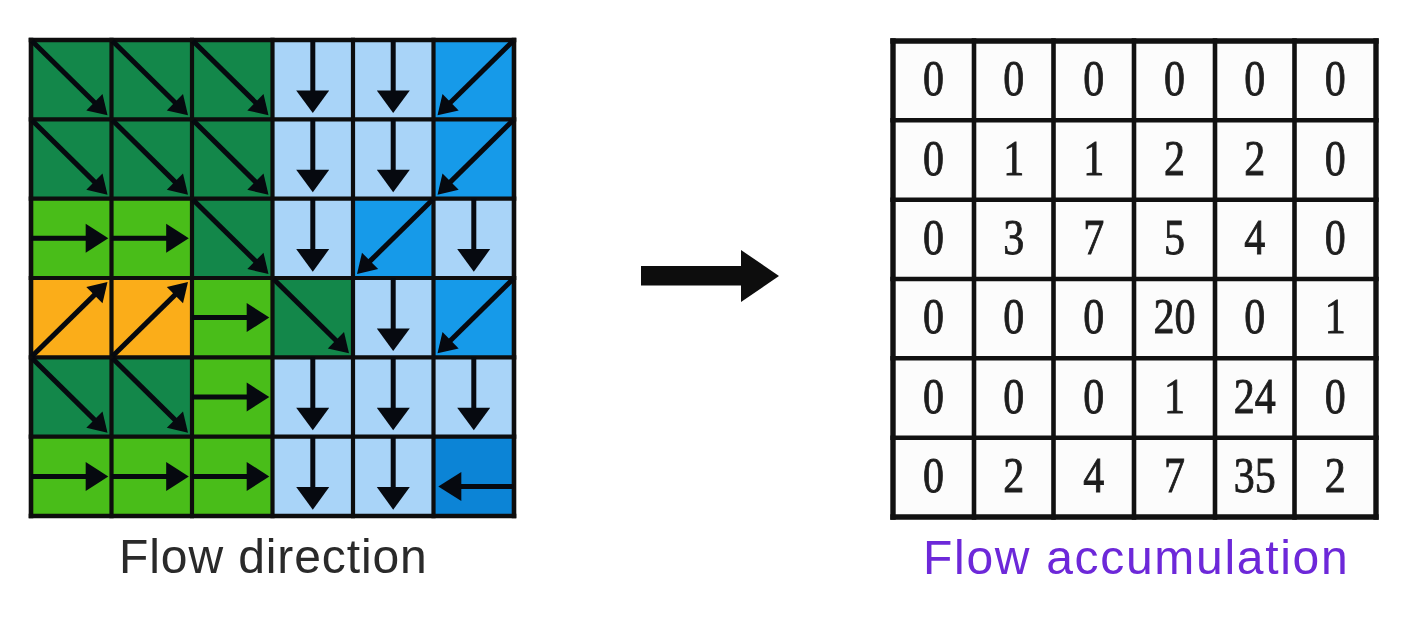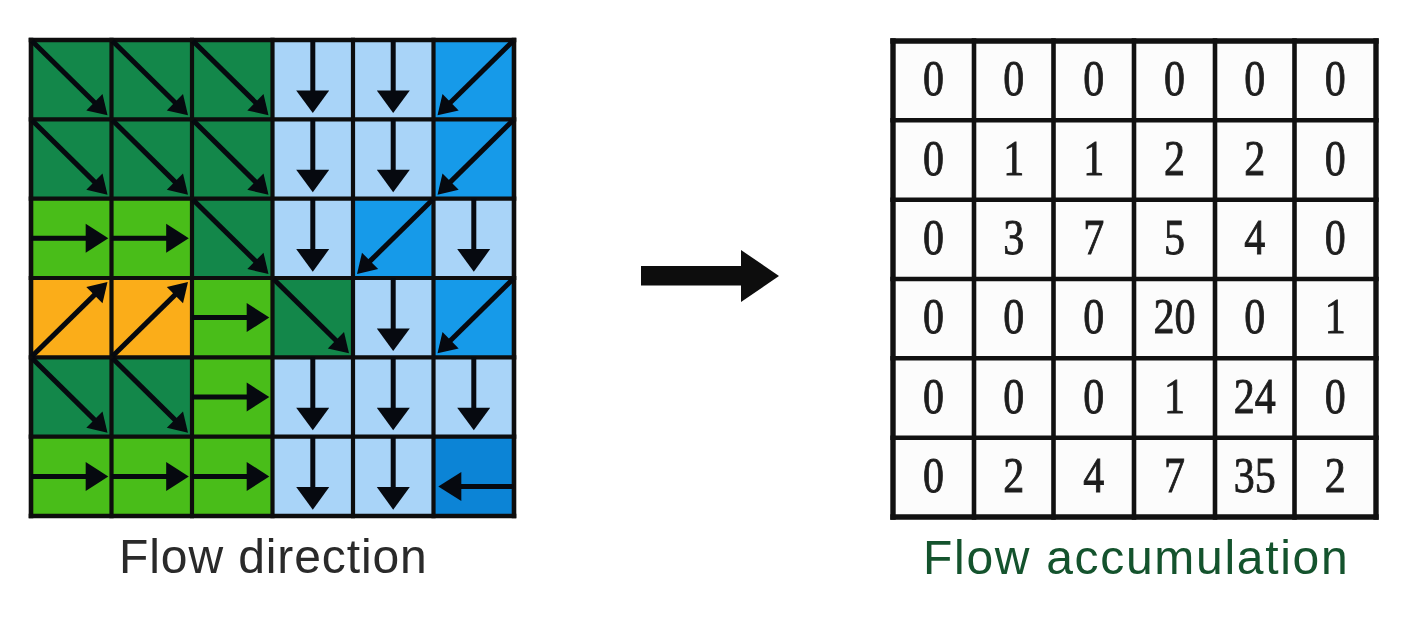--- a/index.html
+++ b/index.html
@@ -180,13 +180,13 @@
     <text transform="translate(206.8,440.4) scale(0.84,1)" text-anchor="middle" dominant-baseline="central" font-family="'Liberation Serif', serif" font-size="50" fill="#1d1d1d" stroke="#1d1d1d" stroke-width="0.9">4</text>
     <text transform="translate(287.5,440.4) scale(0.84,1)" text-anchor="middle" dominant-baseline="central" font-family="'Liberation Serif', serif" font-size="50" fill="#1d1d1d" stroke="#1d1d1d" stroke-width="0.9">7</text>
     <text transform="translate(367.8,440.4) scale(0.84,1)" text-anchor="middle" dominant-baseline="central" font-family="'Liberation Serif', serif" font-size="50" fill="#1d1d1d" stroke="#1d1d1d" stroke-width="0.9">35</text>
     <text transform="translate(448.2,440.4) scale(0.84,1)" text-anchor="middle" dominant-baseline="central" font-family="'Liberation Serif', serif" font-size="50" fill="#1d1d1d" stroke="#1d1d1d" stroke-width="0.9">2</text>
   </svg>
 <svg width="150" height="70" viewBox="0 0 150 70" style="position:absolute;left:638px;top:241px">
     <rect x="3" y="25" width="105" height="19.5" fill="#0d0d0d"></rect>
     <polygon points="103,9 103,61 141,35" fill="#0d0d0d"></polygon>
   </svg>
 <div style="position:absolute;left:119px;top:529px;width:298px;text-align:right;font-family:'Liberation Sans',sans-serif;font-size:48px;letter-spacing:0.9px;color:#2a2a2a;white-space:nowrap">Flow direction</div>
-<div style="position:absolute;left:923px;top:530px;width:414px;font-family:'Liberation Sans',sans-serif;font-size:48px;letter-spacing:1.7px;color:#14532d;white-space:nowrap">Flow accumulation</div>
+<div style="position:absolute;left:923px;top:530px;width:414px;font-family:'Liberation Sans',sans-serif;font-size:48px;letter-spacing:1.7px;color:#6d28d9;white-space:nowrap">Flow accumulation</div>
 
 </body></html>

